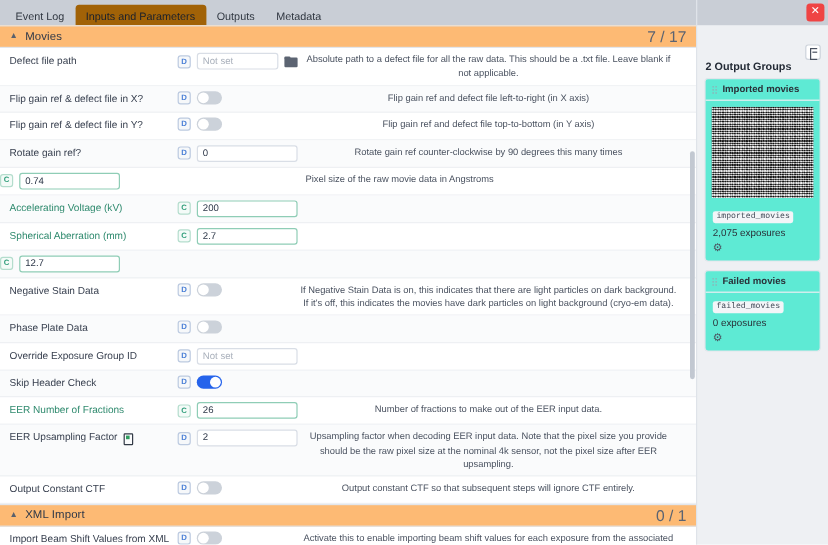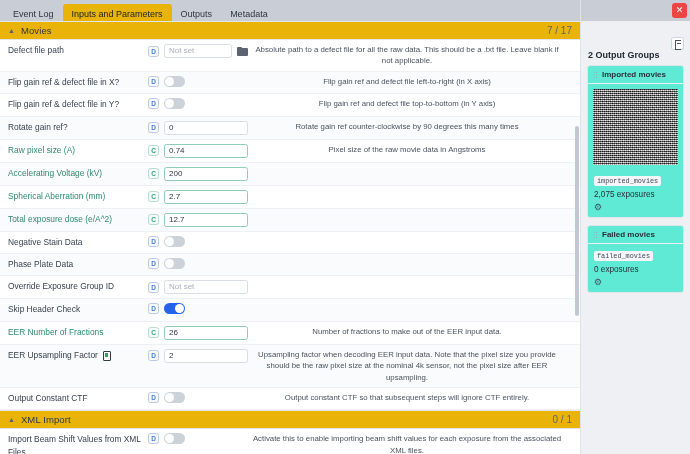--- a/index.html
+++ b/index.html
@@ -16,32 +16,32 @@
   .main { width: 580px; height: 454px; position: relative; background: #fff; }
 
   .tabbar {
     height: 26px; background: #c9ced6; display: flex; align-items: flex-end;
     padding-left: 4px; border-bottom: 1px solid #b9bfc8;
   }
   .tab {
     font-size: 9px; color: #2f3640; padding: 4px 9px 4px 9px; line-height: 13px;
     border-radius: 3px 3px 0 0; cursor: pointer; white-space: nowrap;
   }
-  .tab.active { background: #eab308; color: #1a202c; margin-top: 25px; }
+  .tab.active { background: #a16207; color: #1a202c; margin-top: 25px; }
 
   .scrollarea { position: absolute; top: 21px; left: 0; right: 0; bottom: 0; overflow: hidden; background:#fff; }
 
   .section-header {
     display: flex; align-items: center; height: 19px;
-    background: #eab308; border-top: 1px solid #e2e6ec; border-bottom: 1px solid #e2e6ec;
+    background: #fdba74; border-top: 1px solid #e2e6ec; border-bottom: 1px solid #e2e6ec;
     padding: 0 8px; font-size: 9.5px; color: #2d3748;
   }
   .section-header .caret { font-size: 7px; color: #59616d; margin-right: 6px; line-height: 1; }
   .section-header .title { font-weight: 400; letter-spacing: .1px; }
-  .section-header .count { margin-left: auto; font-size: 10px; color: #5a6372; }
+  .section-header .count { margin-left: auto; font-size: 13px; color: #5a6372; }
 
   .row {
     display: flex; align-items: flex-start; min-height: 22.4px;
     border-bottom: 1px solid #eef0f3; padding: 4px 0;
   }
   .row.alt { background: #fafbfc; }
   .row .label {
     width: 148px; flex: 0 0 148px; font-size: 8.4px; color: #3a4椒150;
     color: #394150; padding-left: 8px; line-height: 13px; display: flex; align-items: center; gap: 4px;
   }
@@ -226,23 +226,20 @@
             <div class="label">
               <span>Rotate gain ref?</span>
             </div>
             <div class="ctrl">
               <div class="badge d">D</div>
               <div class="input">0</div>
             </div>
             <div class="desc">Rotate gain ref counter-clockwise by 90 degrees this many times</div>
           </div>
           <div class="row">
-            <div class="label green">
-              <span>Raw pixel size (A)</span>
-            </div>
             <div class="ctrl">
               <div class="badge c">C</div>
               <div class="input green">0.74</div>
             </div>
             <div class="desc">Pixel size of the raw movie data in Angstroms</div>
           </div>
           <div class="row alt">
             <div class="label green">
               <span>Accelerating Voltage (kV)</span>
             </div>
@@ -256,39 +253,37 @@
             <div class="label green">
               <span>Spherical Aberration (mm)</span>
             </div>
             <div class="ctrl">
               <div class="badge c">C</div>
               <div class="input green">2.7</div>
             </div>
             <div class="desc"></div>
           </div>
           <div class="row alt">
-            <div class="label green">
-              <span>Total exposure dose (e/A^2)</span>
-            </div>
             <div class="ctrl">
               <div class="badge c">C</div>
               <div class="input green">12.7</div>
             </div>
             <div class="desc"></div>
           </div>
           <div class="row">
             <div class="label">
               <span>Negative Stain Data</span>
             </div>
             <div class="ctrl">
               <div class="badge d">D</div>
               <div class="toggle">
                 <div class="knob"></div>
               </div>
             </div>
+            <div class="desc">If Negative Stain Data is on, this indicates that there are light particles on dark background. If it's off, this indicates the movies have dark particles on light background (cryo-em data).</div>
           </div>
           <div class="row alt">
             <div class="label">
               <span>Phase Plate Data</span>
             </div>
             <div class="ctrl">
               <div class="badge d">D</div>
               <div class="toggle">
                 <div class="knob"></div>
               </div>

